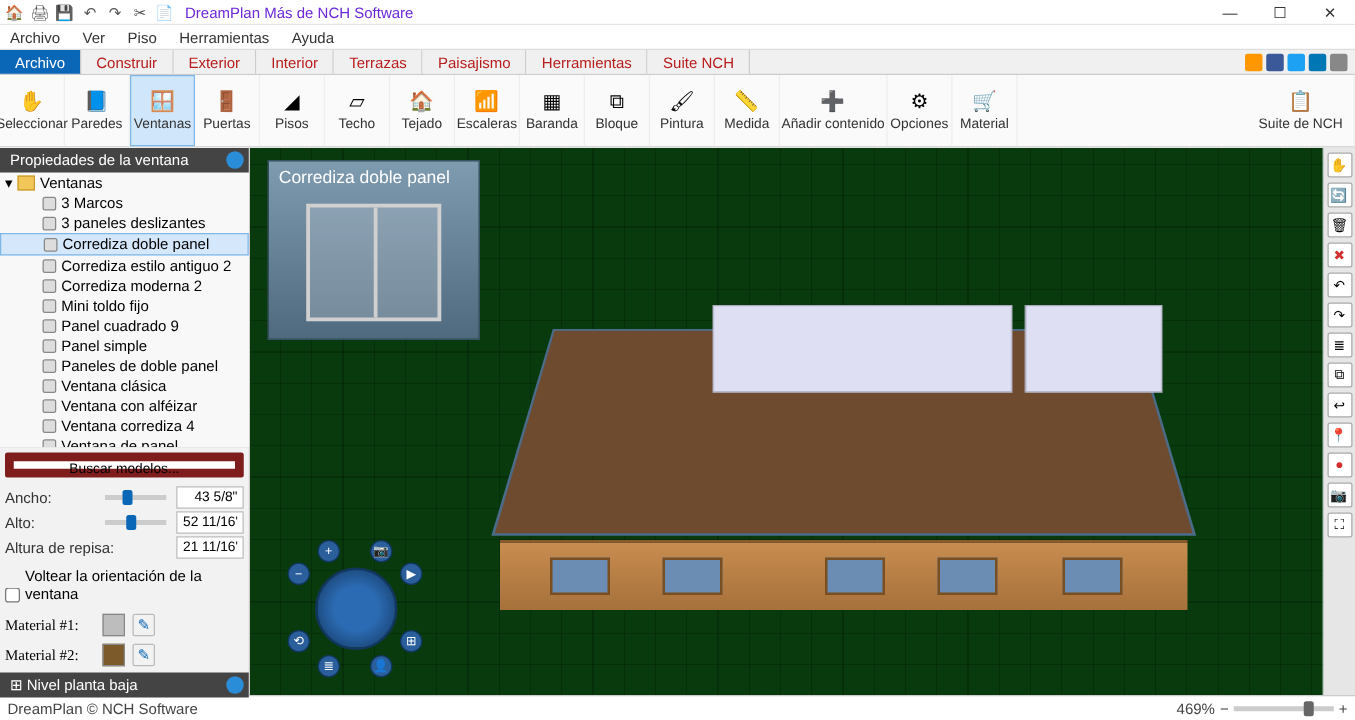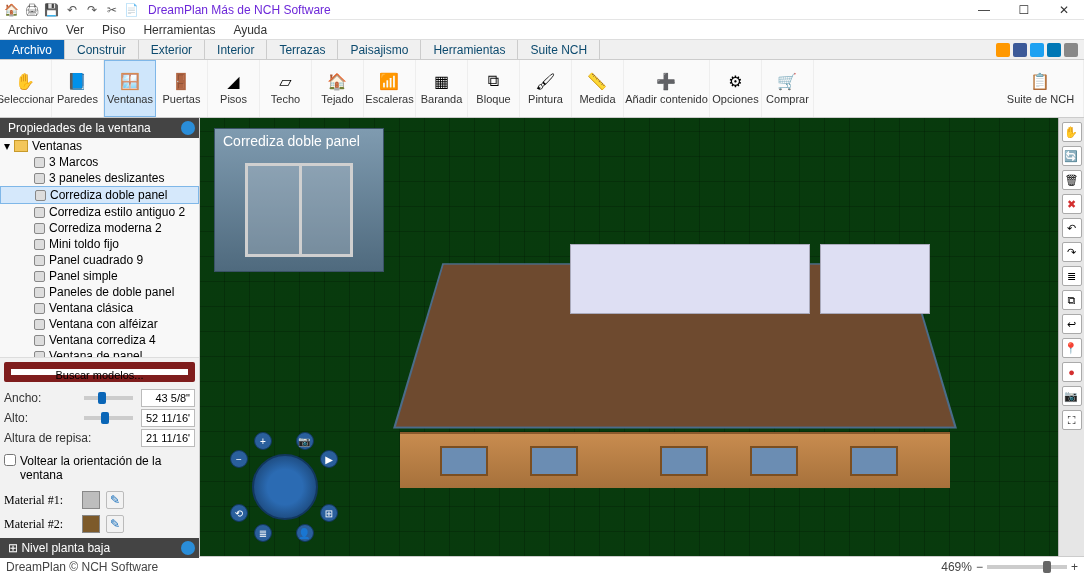--- a/index.html
+++ b/index.html
@@ -6,21 +6,21 @@
 html, body { width: 1084px; height: 576px; overflow: hidden; background: #fff; }
 .titlebar { height: 20px; display: flex; align-items: center; background: #fff; border-bottom: 1px solid #e5e5e5; padding: 0 0 0 4px; }
 .titlebar .tb-icons { display: flex; gap: 4px; align-items: center; }
 .titlebar .tb-icons .ic { width: 16px; height: 16px; display: flex; align-items: center; justify-content: center; font-size: 12px; color: #555; }
 .titlebar .tb-title { margin-left: 8px; color: #6d28d9; }
 .titlebar .wctrls { margin-left: auto; display: flex; }
 .titlebar .wctrls .wc { width: 40px; height: 20px; display: flex; align-items: center; justify-content: center; color: #333; }
 .menubar { height: 20px; display: flex; align-items: center; padding: 0 4px; gap: 10px; background: #fff; border-bottom: 1px solid #ddd; }
 .menubar .m { color: #333; padding: 2px 4px; }
 .tabbar { height: 20px; display: flex; align-items: stretch; background: #f0f0f0; border-bottom: 1px solid #ccc; }
-.tabbar .tab { padding: 3px 12px; color: #0c4a6e; border-right: 1px solid #ccc; background: #f0f0f0; }
+.tabbar .tab { padding: 3px 12px; color: #b91c1c; border-right: 1px solid #ccc; background: #f0f0f0; }
 .tabbar .tab.active { background: #0a66b7; color: #fff; }
 .tabbar .spacer { flex: 1; }
 .tabbar .social { display: flex; align-items: center; gap: 3px; padding: 0 6px; }
 .tabbar .social .si { width: 14px; height: 14px; border-radius: 2px; display: inline-block; }
 .toolbar { height: 58px; display: flex; align-items: stretch; background: #fafafa; border-bottom: 1px solid #ccc; }
 .toolbar .tb { width: 52px; display: flex; flex-direction: column; align-items: center; justify-content: center; gap: 3px; border-right: 1px solid #eee; padding: 4px 2px; }
 .toolbar .tb.active { background: #cfe6fb; border: 1px solid #7fb7e8; }
 .toolbar .tb .ticon { width: 22px; height: 18px; display: flex; align-items: center; justify-content: center; font-size: 16px; }
 .toolbar .tb .tlabel { font-size: 11px; color: #333; text-align: center; white-space: nowrap; }
 .toolbar .tb.wide { width: 86px; }
@@ -37,21 +37,21 @@
 .tree .leaf .le { width: 11px; height: 11px; border: 1px solid #888; border-radius: 2px; background: #ddd; }
 .tree .leaf.sel { background: #d5e8fb; border: 1px solid #7fb7e8; }
 .btn-row { padding: 4px; }
 .btn-row button { width: 100%; height: 20px; background: #fff; border: 7px solid #7f1d1d; border-radius: 2px; font-size: 11px; }
 .props { padding: 2px 4px; font-size: 11px; }
 .props .row { display: flex; align-items: center; height: 20px; gap: 4px; }
 .props .row label { width: 72px; color: #333; }
 .props .row .slider { flex: 1; height: 4px; background: #ccc; position: relative; margin: 0 4px; }
 .props .row .slider .thumb { position: absolute; top: -4px; width: 8px; height: 12px; background: #0a66b7; border-radius: 2px; }
 .props .row input.val { width: 54px; height: 18px; text-align: right; padding: 0 4px; border: 1px solid #bbb; font-size: 11px; }
-.props .chk { display: flex; align-items: flex-start; gap: 4px; padding: 6px 0; }
+.props .chk { display: flex; align-items: flex-end; gap: 4px; padding: 6px 0; }
 .props .chk input { width: 12px; height: 12px; }
 .props .mat { display: flex; align-items: center; gap: 6px; height: 24px; }
 .props .mat label { width: 72px; font-family: Liberation Serif, serif; }
 .props .mat .sw { width: 18px; height: 18px; border: 1px solid #888; }
 .props .mat .pick { width: 18px; height: 18px; border: 1px solid #bbb; display: flex; align-items: center; justify-content: center; color: #0a66b7; border-radius: 2px; }
 .level-bar { height: 20px; background: #444; color: #fff; padding: 3px 8px; font-size: 11px; position: relative; margin-top: auto; }
 .level-bar .rnd { position: absolute; right: 4px; top: 3px; width: 14px; height: 14px; border-radius: 50%; background: #2a8dd8; }
 .viewport { flex: 1; position: relative; background: repeating-linear-gradient(0deg, #2d7a3a 0 24px, #2a7436 24px 25px), repeating-linear-gradient(90deg, #2d7a3a 0 24px, #2a7436 24px 25px); background-blend-mode: multiply; overflow: hidden; }
 .viewport .grid-overlay { position: absolute; inset: 0; background-image: repeating-linear-gradient(0deg, rgba(0,0,0,0) 0 24px, rgba(0,0,0,.15) 24px 25px), repeating-linear-gradient(90deg, rgba(0,0,0,0) 0 24px, rgba(0,0,0,.15) 24px 25px); }
 .viewport .building { position: absolute; left: 200px; top: 110px; width: 550px; height: 260px; }
@@ -174,21 +174,21 @@
     <div class="tb wide">
       <div class="ticon">➕</div>
       <div class="tlabel">Añadir contenido</div>
     </div>
     <div class="tb">
       <div class="ticon">⚙</div>
       <div class="tlabel">Opciones</div>
     </div>
     <div class="tb">
       <div class="ticon">🛒</div>
-      <div class="tlabel">Comprar</div>
+      <div class="tlabel">Material</div>
     </div>
     <div class="spacer"></div>
     <div class="tb wide">
       <div class="ticon">📋</div>
       <div class="tlabel">Suite de NCH</div>
     </div>
   </div>
 
 <div class="content">
   <div class="sidebar">

